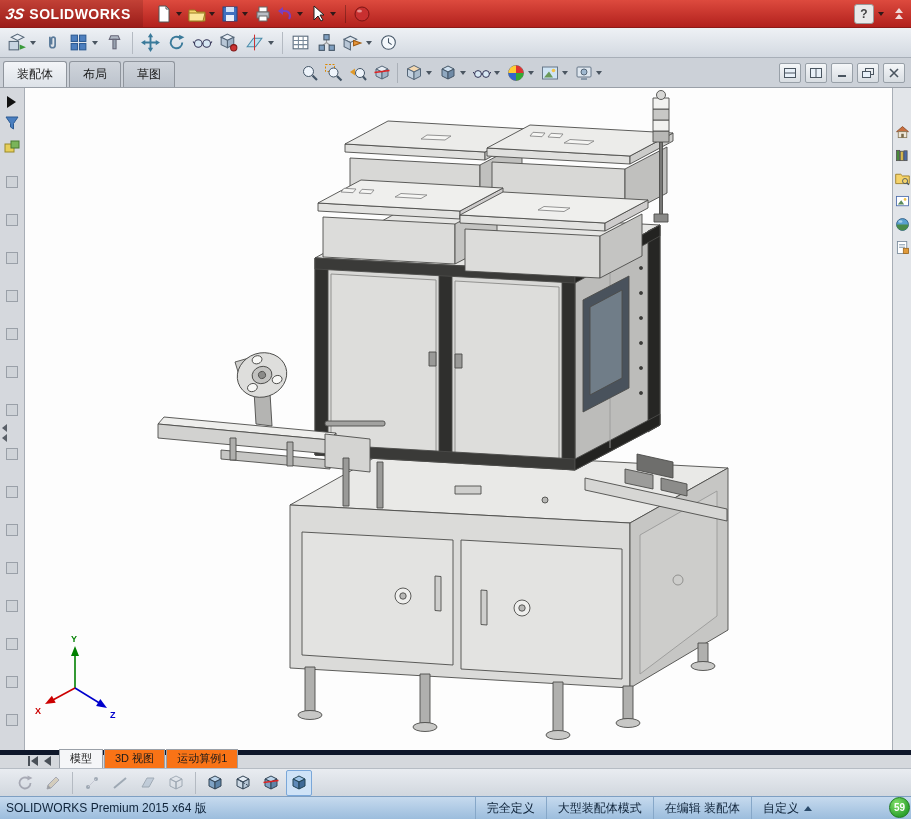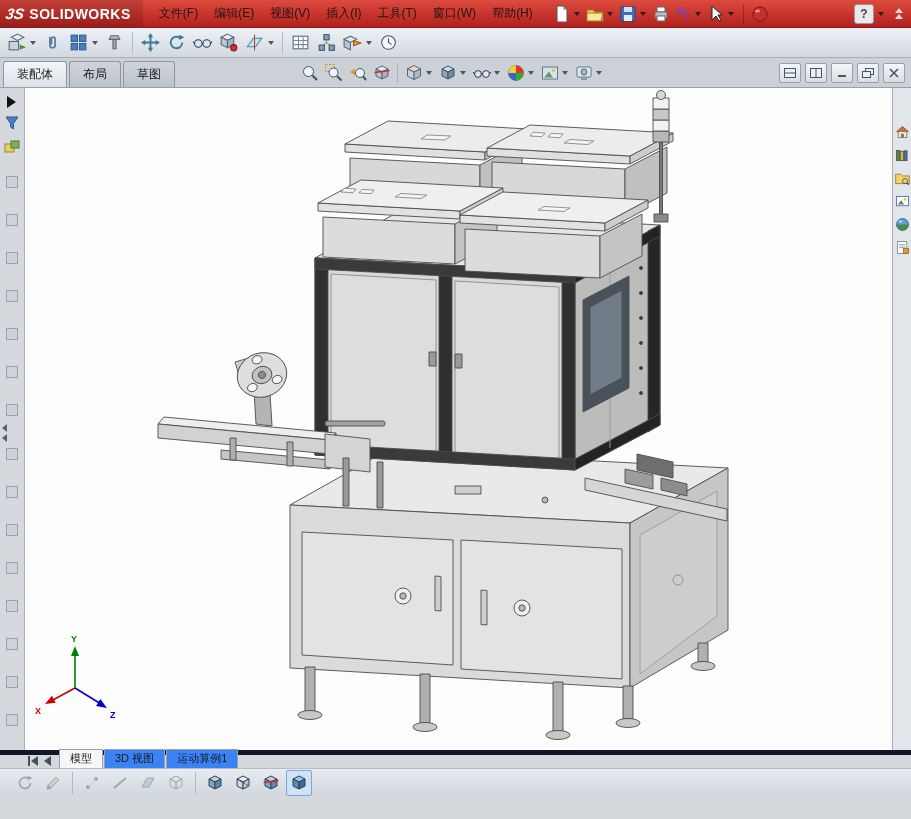--- a/index.html
+++ b/index.html
@@ -62,21 +62,21 @@
   .rightstrip{width:19px;background:#e2e5e9;border-left:1px solid #a8aeb6;box-sizing:border-box;
     display:flex;flex-direction:column;align-items:center;padding-top:36px;gap:6px;}
 
   
   .bottombar{position:absolute;top:750px;left:0;width:100%;height:18px;background:#d5d8dd;
     border-top:5px solid #0f172a;display:flex;align-items:flex-end;box-sizing:border-box;}
   .tabnav{display:flex;align-items:center;gap:6px;padding:0 8px 2px 28px;}
   .navtri{width:0;height:0;border-top:5px solid transparent;border-bottom:5px solid transparent;border-right:7px solid #4a5058;position:relative;}
   .navbar-line{width:2px;height:10px;background:#4a5058;margin-right:1px;}
   .navgrp{display:flex;align-items:center;}
-  .dtab{padding:1px 10px 2px;border:1px solid #9aa0a8;border-bottom:none;background:#3b82f6;font-size:11px;margin-right:1px;}
+  .dtab{padding:1px 10px 2px;border:1px solid #9aa0a8;border-bottom:none;background:#f97316;font-size:11px;margin-right:1px;}
   .dtab.active{background:#f5f6f8;}
 
   
   .motionbar{position:absolute;top:768px;left:0;width:100%;height:28px;box-sizing:border-box;
     background:linear-gradient(#e9ecf1,#d1d7de);border-top:1px solid #b6bcc4;
     display:flex;align-items:center;padding-left:12px;gap:2px;}
   .mbtn{width:24px;height:24px;display:flex;align-items:center;justify-content:center;border:1px solid transparent;border-radius:2px;}
   .mbtn.disabled{opacity:.45;}
   .mbtn.pressed{background:#cfe3f7;border:1px solid #7aa7d9;}
 
@@ -95,29 +95,20 @@
 </head>
 <body>
 
 <div class="app">
 
   <div class="titlebar">
     <div class="brand">
       <span class="brand-mark">3S</span>
       <span class="brand-name">SOLIDWORKS</span>
     </div>
-    <nav class="menubar">
-      <span class="menu">文件(F)</span>
-      <span class="menu">编辑(E)</span>
-      <span class="menu">视图(V)</span>
-      <span class="menu">插入(I)</span>
-      <span class="menu">工具(T)</span>
-      <span class="menu">窗口(W)</span>
-      <span class="menu">帮助(H)</span>
-    </nav>
     <div class="qat">
       <span class="tbtn">
         <svg width="20" height="20" viewBox="0 0 20 20">
             <path d="M5 2h7l3 3v13H5z" fill="#fff" stroke="#555"></path>
             <path d="M12 2v3h3" fill="none" stroke="#555"></path>
           </svg>
       </span>
         <span class="dd"></span>
       <span class="tbtn">
         <svg width="20" height="20" viewBox="0 0 20 20">
@@ -703,14 +694,27 @@
     </span>
     <span class="mbtn pressed">
       <svg width="20" height="20" viewBox="0 0 20 20">
           <polygon points="10,3 16,6 10,9 4,6" fill="#9ec4e8" stroke="#245"></polygon>
           <polygon points="4,6 10,9 10,16 4,13" fill="#5f8ab8" stroke="#245"></polygon>
           <polygon points="16,6 16,13 10,16 10,9" fill="#3f6a98" stroke="#245"></polygon>
         </svg>
     </span>
   </div>
 
+  <div class="statusbar">
+    <span class="status-left">SOLIDWORKS Premium 2015 x64 版</span>
+    <div class="status-right">
+      <span class="sseg">完全定义</span>
+      <span class="sseg">大型装配体模式</span>
+      <span class="sseg">在编辑 装配体</span>
+      <span class="sseg">
+          <span>自定义</span>
+          <span class="caret-up"></span>
+        </span>
+    </div>
+    <span class="badge">59</span>
+  </div>
 
 </div>
 
 </body></html>

